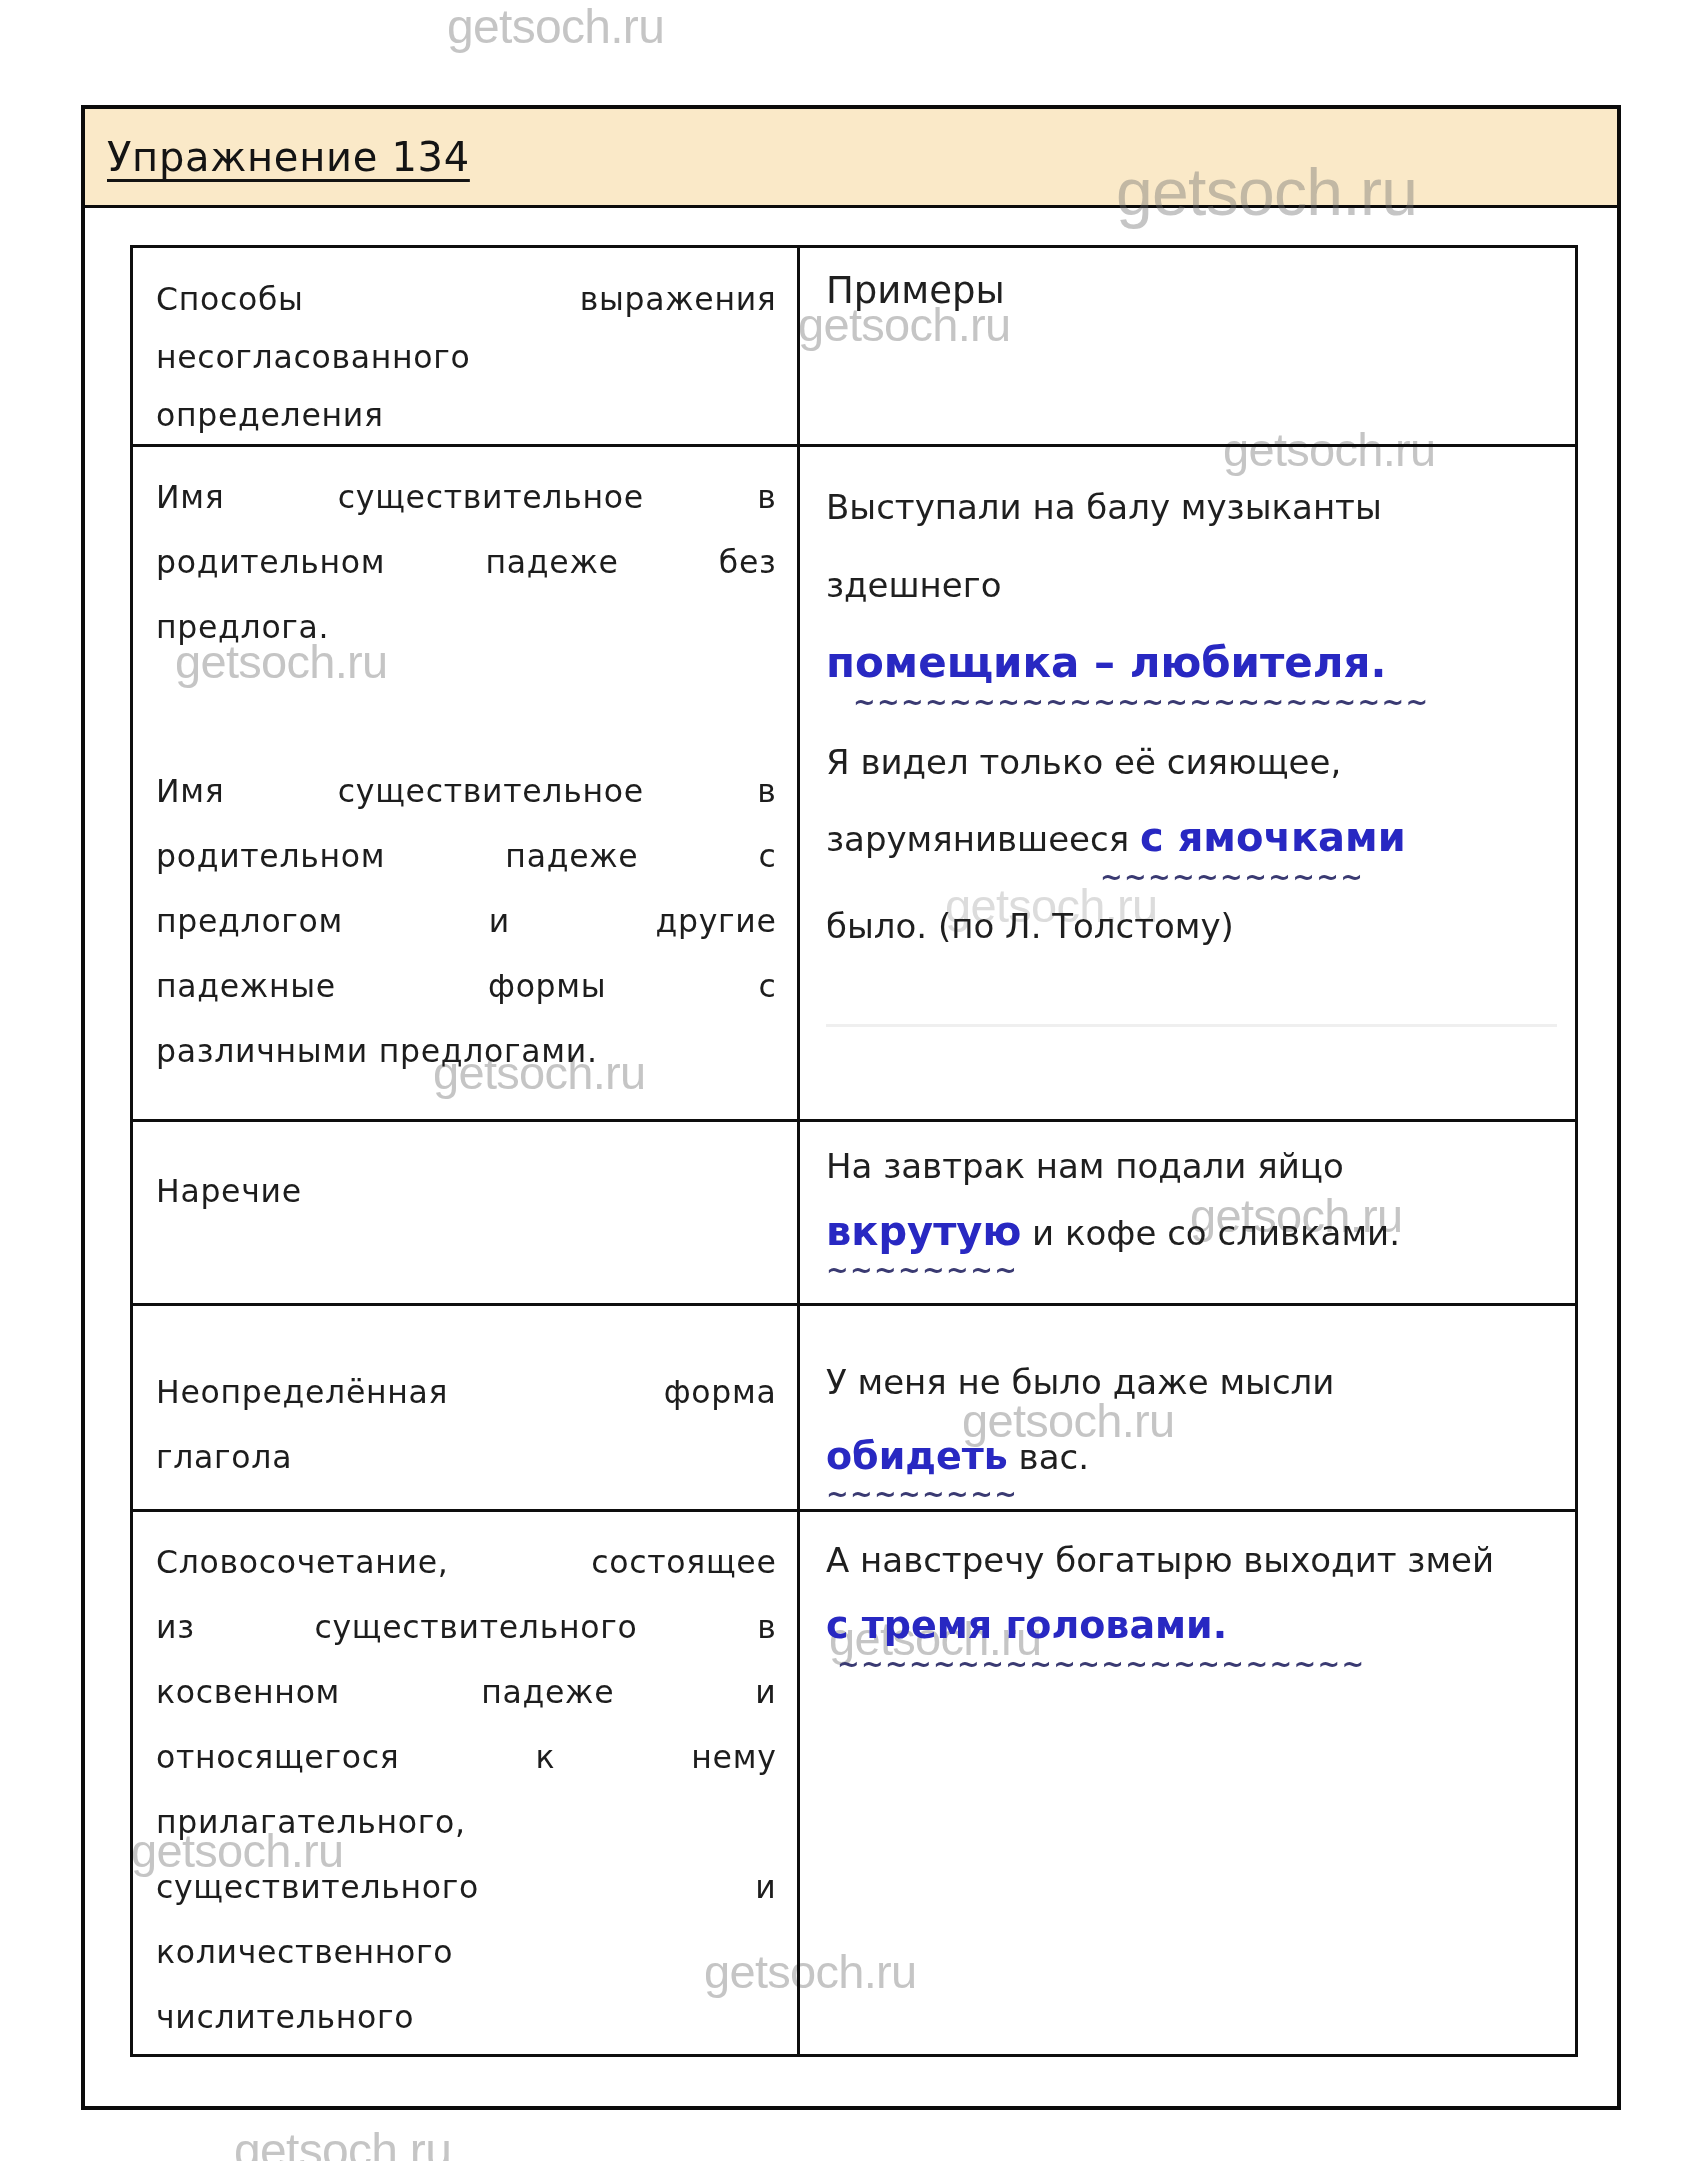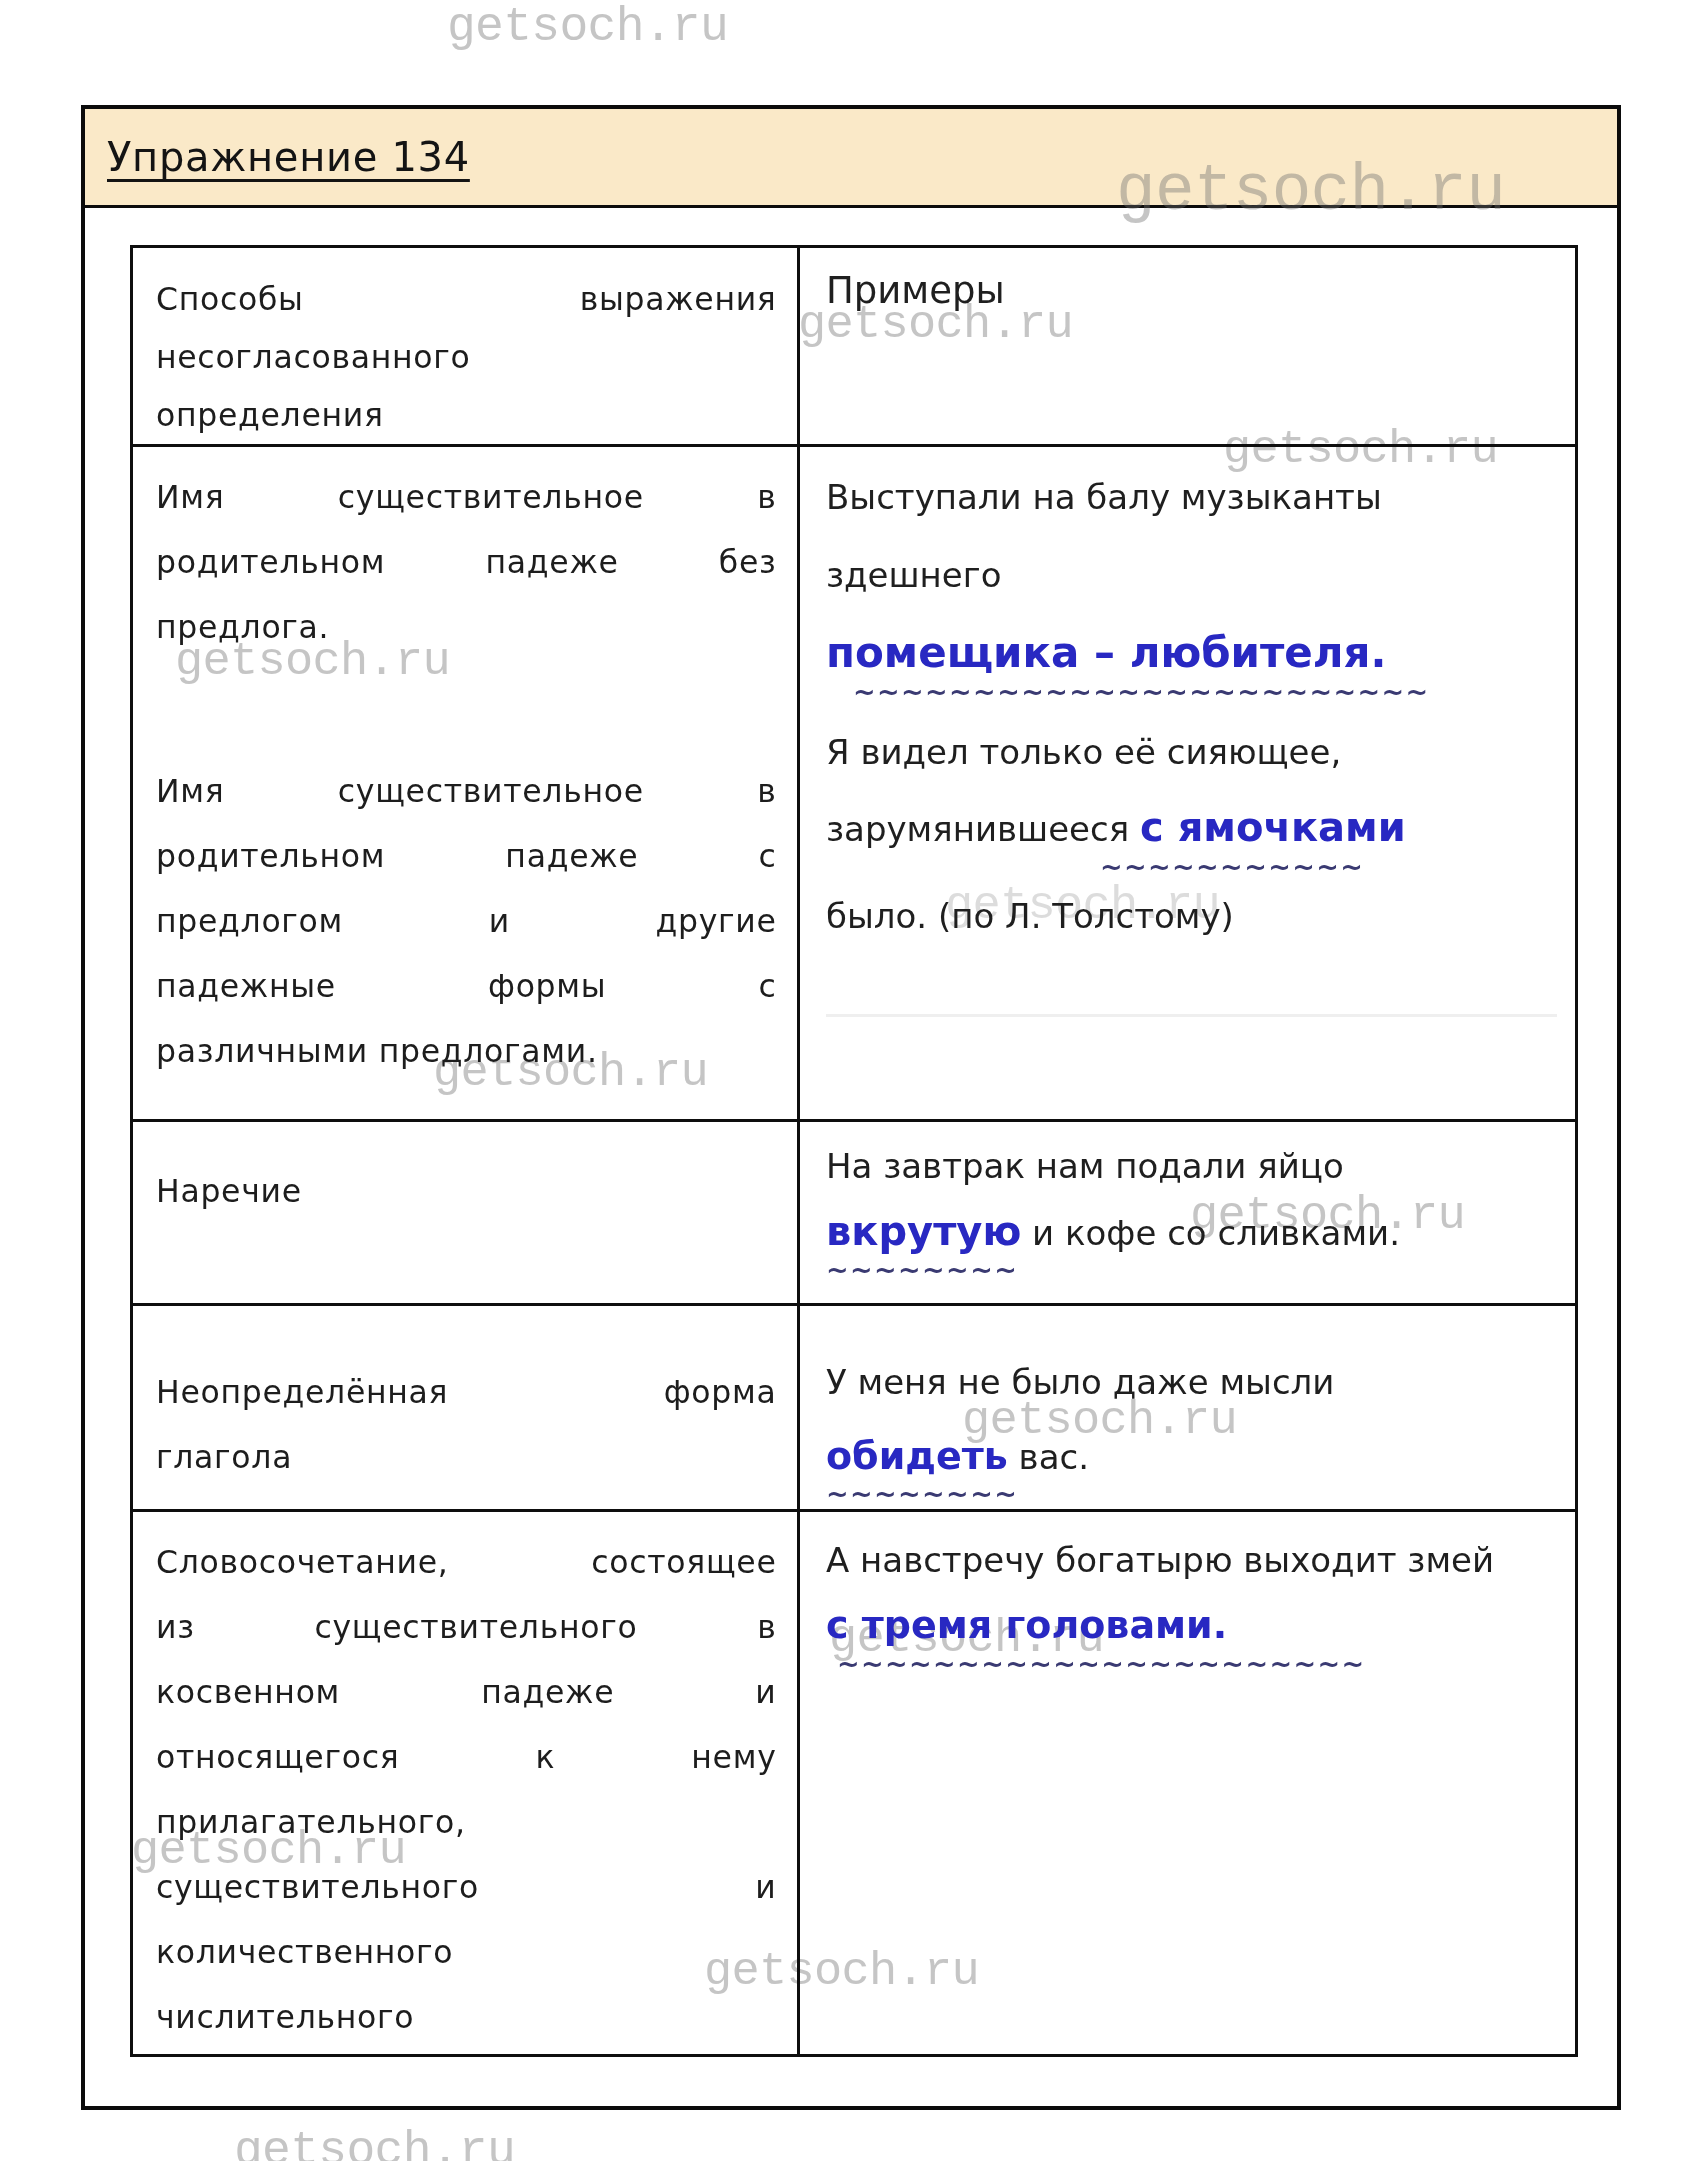--- a/index.html
+++ b/index.html
@@ -34,21 +34,21 @@
     text-decoration: underline;
     text-decoration-thickness: 2.7px;
     text-underline-offset: 8.2px;
     letter-spacing: 0.7px;
   }
 
   
   .wm {
     position: absolute;
     color: rgba(110,110,110,0.40);
-    font-family: Liberation Mono, monospace;
+    font-family: Liberation Sans, sans-serif;
     letter-spacing: -0.7px;
     white-space: nowrap;
     z-index: 2;
     line-height: 1;
   }
   .wm.light { color: rgba(130,130,130,0.28); }
 
   
   table.grid {
     position: absolute; left: 130px; top: 245px;
@@ -141,21 +141,21 @@
         <div class="jline">Имя существительное в</div>
         <div class="jline">родительном падеже без</div>
         <div class="lline">предлога.</div>
         <div class="jline" style="margin-top:99px">Имя существительное в</div>
         <div class="jline">родительном падеже с</div>
         <div class="jline">предлогом и другие</div>
         <div class="jline">падежные формы с</div>
         <div class="lline">различными предлогами.</div>
       </td>
       <td class="ecell">
-        <div class="ex-line" style="margin-top:29px">Выступали на балу музыканты</div>
+        <div class="ex-line" style="margin-top:39px">Выступали на балу музыканты</div>
         <div class="ex-line" style="margin-top:36px">здешнего</div>
         <div class="ex-line" style="margin-top:36px"><span class="hl sz62">помещика – любителя.</span></div>
         <div class="wavy" style="margin-left:27px; margin-top:1.4px">~~~~~~~~~~~~~~~~~~~~~~~~</div>
         <div class="ex-line" style="margin-top:24px">Я видел только её сияющее,</div>
         <div class="ex-line" style="margin-top:33px"><span>зарумянившееся </span><span class="hl sz58">с ямочками</span></div>
         <div class="wavy" style="margin-left:274px; margin-top:1.4px">~~~~~~~~~~~</div>
         <div class="ex-line" style="margin-top:13.7px">было. (по Л. Толстому)</div>
         <div class="ex-divider"></div>
       </td>
     </tr>

